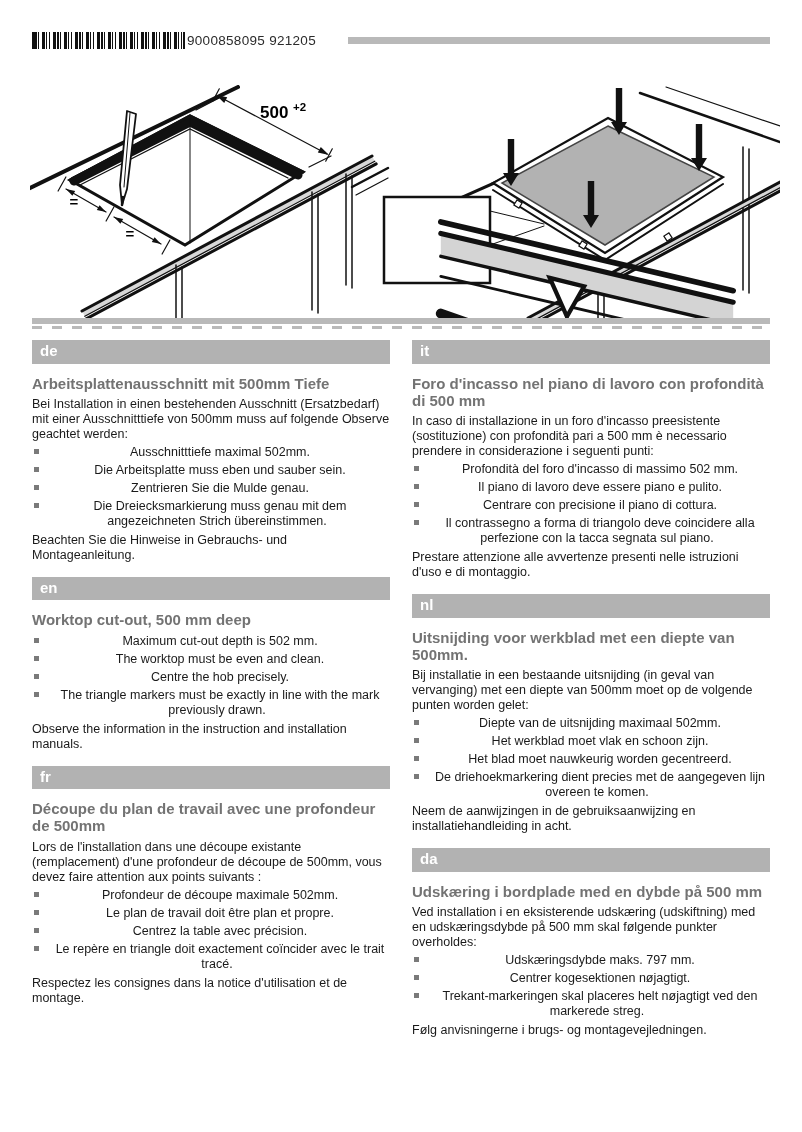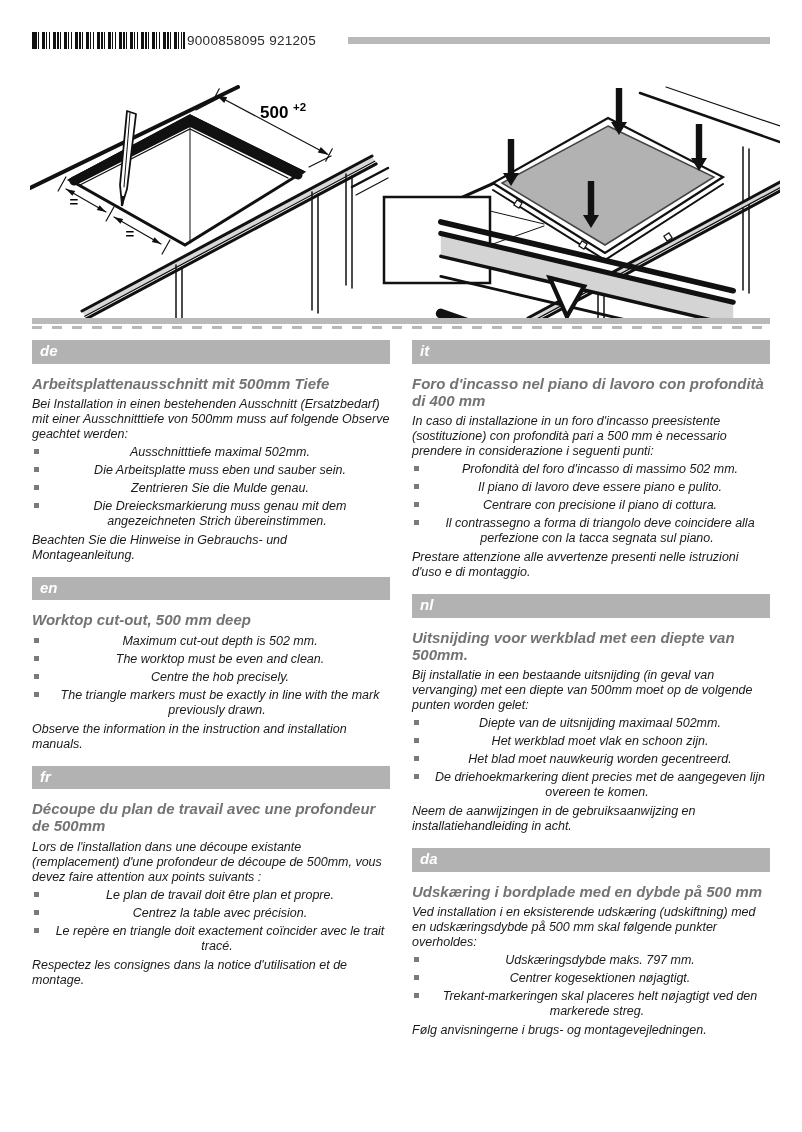--- a/index.html
+++ b/index.html
@@ -25,21 +25,21 @@
   .fig-right{left:378px;width:402px;height:235px;}
   .fig svg{display:block;width:100%;height:100%;overflow:hidden;}
   
   .divider{position:absolute;left:32px;right:32px;top:318px;}
   .divider-bar{height:6px;background:#b9b9b9;}
   .divider-dashes{margin-top:2px;height:3px;
     background:repeating-linear-gradient(90deg,#b9b9b9 0 10px,transparent 10px 20px);}
   
   .columns{position:absolute;left:32px;top:340px;width:738px;display:flex;gap:22px;align-items:flex-start;}
   .col{width:358px;flex:0 0 auto;}
-  .lang-section{margin:0 0 12px;font-style:italic;}
+  .lang-section{margin:0 0 12px;}
   .lang-section + .lang-section{margin-top:14px;}
   .badge{background:#b2b2b2;color:#fff;font-weight:bold;font-size:15px;line-height:1.1;
     padding:3px 8px 4px;margin:0 0 11px;}
   .sec-heading{font-size:15px;font-weight:bold;color:#737373;margin:0 0 5px;line-height:1.15;}
   .body-text{font-size:12.5px;line-height:1.2;margin:0 0 3px;}
   ul.bullets{list-style:none;margin:3px 0 4px;padding:0;text-align:center;}
   ul.bullets li{position:relative;padding-left:12px;text-indent:6px;margin:3px 0;
     font-size:12.5px;line-height:1.2;}
   ul.bullets li::before{content:"";position:absolute;left:2px;top:4px;width:5px;height:5px;background:#7a7a7a;}
   .note{margin-top:4px;}
@@ -218,34 +218,35 @@
           <li>The triangle markers must be exactly in line with the mark previously drawn.</li>
         </ul>
         <p class="body-text note">Observe the information in the instruction and installation manuals.</p>
       </section>
 
       <section class="lang-section">
         <div class="badge">fr</div>
         <h2 class="sec-heading">Découpe du plan de travail avec une profondeur de 500mm</h2>
         <p class="body-text">Lors de l'installation dans une découpe existante (remplacement) d'une profondeur de découpe de 500mm, vous devez faire attention aux points suivants :</p>
         <ul class="bullets">
+          <li>Profondeur de découpe maximale 502mm.</li>
           <li>Le plan de travail doit être plan et propre.</li>
           <li>Centrez la table avec précision.</li>
           <li>Le repère en triangle doit exactement coïncider avec le trait tracé.</li>
         </ul>
         <p class="body-text note">Respectez les consignes dans la notice d'utilisation et de montage.</p>
       </section>
 
     </div>
 
     <div class="col">
 
       <section class="lang-section">
         <div class="badge">it</div>
-        <h2 class="sec-heading">Foro d'incasso nel piano di lavoro con profondità di 400 mm</h2>
+        <h2 class="sec-heading">Foro d'incasso nel piano di lavoro con profondità di 500 mm</h2>
         <p class="body-text">In caso di installazione in un foro d'incasso preesistente (sostituzione) con profondità pari a 500 mm è necessario prendere in considerazione i seguenti punti:</p>
         <ul class="bullets">
           <li>Profondità del foro d'incasso di massimo 502 mm.</li>
           <li>Il piano di lavoro deve essere piano e pulito.</li>
           <li>Centrare con precisione il piano di cottura.</li>
           <li>Il contrassegno a forma di triangolo deve coincidere alla perfezione con la tacca segnata sul piano.</li>
         </ul>
         <p class="body-text note">Prestare attenzione alle avvertenze presenti nelle istruzioni d'uso e di montaggio.</p>
       </section>
 

